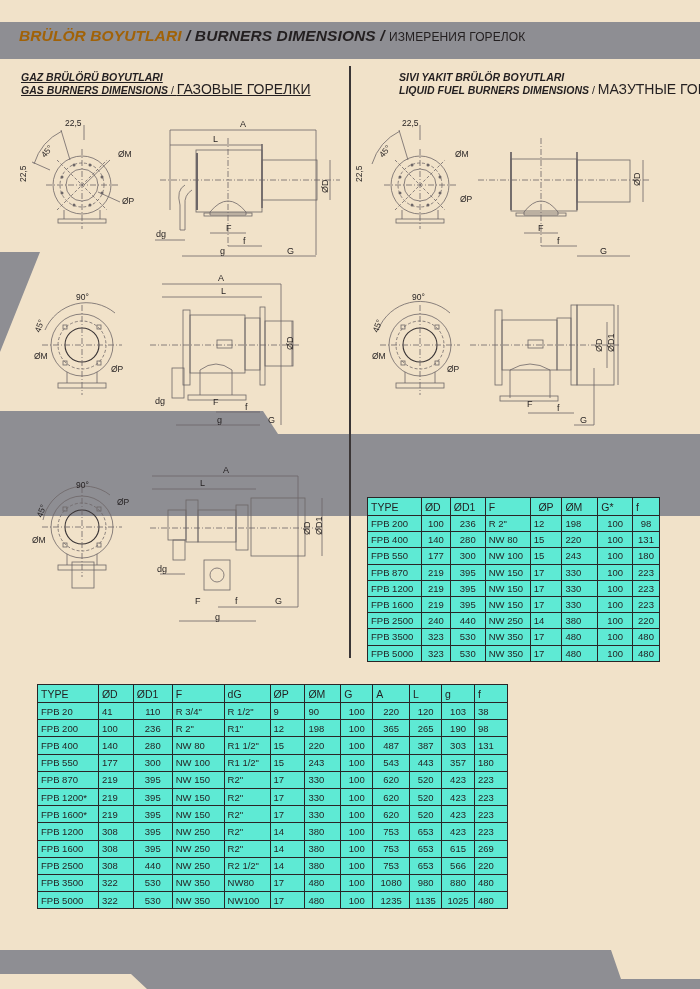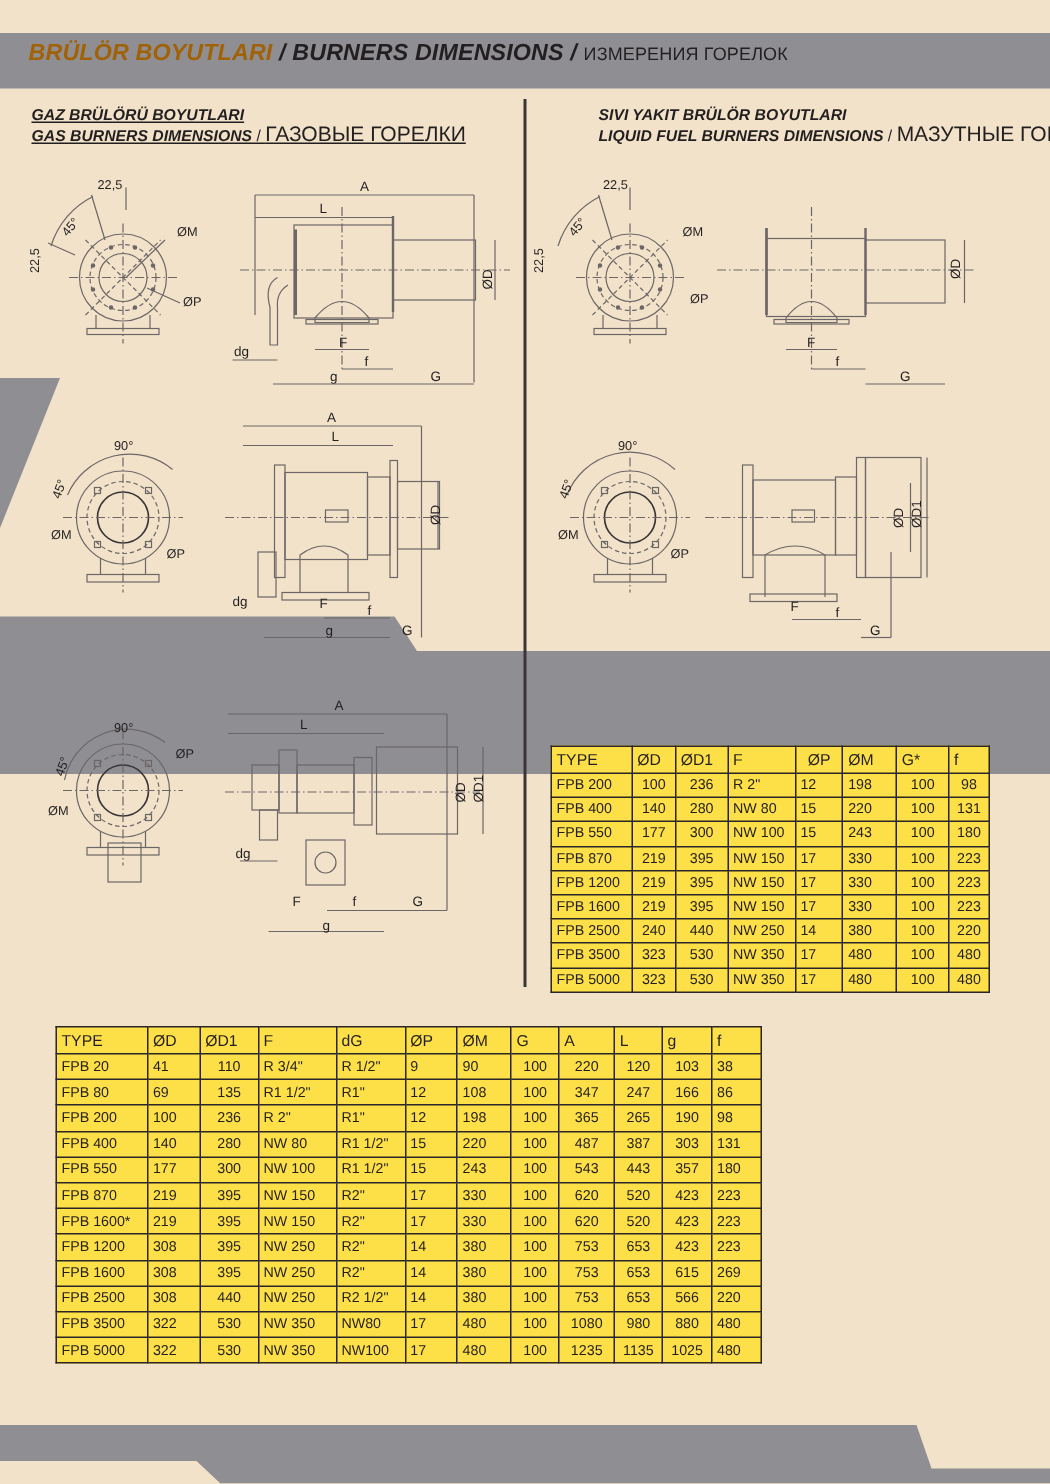--- a/index.html
+++ b/index.html
@@ -8,21 +8,21 @@
   .header-title { position: absolute; left: 19px; top: 27px; font-size: 15.5px; font-weight: bold; font-style: italic; letter-spacing: 0.1px; white-space: nowrap; }
   .header-title .w { color: #a16207; }
   .header-title .k { color: #231f20; }
   .header-title .r { color: #231f20; font-style: normal; font-weight: normal; font-size: 12px; }
   .sec-title { position: absolute; font-size: 10.5px; line-height: 12px; white-space: nowrap; }
   .sec-title b { font-style: italic; }
   .sec-title .ru { font-size: 14px; }
   .divider { position: absolute; left: 349px; top: 66px; width: 2px; height: 592px; background: #3a3536; }
   svg.bg { position: absolute; left: 0; top: 0; }
   .drawing { position: absolute; }
-  table.dim { position: absolute; border-collapse: collapse; font-size: 9.5px; background: #fde047; }
+  table.dim { position: absolute; border-collapse: collapse; font-size: 9.5px; background: #5eead4; }
   table.dim td, table.dim th { border: 1.3px solid #2a2526; padding: 0 3px; height: 17.2px; font-weight: normal; text-align: left; white-space: nowrap; color: #231f20; }
   table.dim th { height: 18px; font-size: 10.5px; }
   table.small td, table.small th { height: 16.2px; }
   table.small th { height: 18px; }
   .c { text-align: center !important; }
 </style>
 </head>
 <body>
 
 <svg class="bg" width="700" height="989">
@@ -449,34 +449,20 @@
         <td>R 1/2"</td>
         <td>9</td>
         <td>90</td>
         <td class="c">100</td>
         <td class="c">220</td>
         <td class="c">120</td>
         <td class="c">103</td>
         <td>38</td>
       </tr>
       <tr>
-        <td>FPB 80</td>
-        <td>69</td>
-        <td class="c">135</td>
-        <td>R1 1/2"</td>
-        <td>R1"</td>
-        <td>12</td>
-        <td>108</td>
-        <td class="c">100</td>
-        <td class="c">347</td>
-        <td class="c">247</td>
-        <td class="c">166</td>
-        <td>86</td>
-      </tr>
-      <tr>
         <td>FPB 200</td>
         <td>100</td>
         <td class="c">236</td>
         <td>R 2"</td>
         <td>R1"</td>
         <td>12</td>
         <td>198</td>
         <td class="c">100</td>
         <td class="c">365</td>
         <td class="c">265</td>
@@ -519,20 +505,34 @@
         <td>R2"</td>
         <td>17</td>
         <td>330</td>
         <td class="c">100</td>
         <td class="c">620</td>
         <td class="c">520</td>
         <td class="c">423</td>
         <td>223</td>
       </tr>
       <tr>
+        <td>FPB 1200*</td>
+        <td>219</td>
+        <td class="c">395</td>
+        <td>NW 150</td>
+        <td>R2"</td>
+        <td>17</td>
+        <td>330</td>
+        <td class="c">100</td>
+        <td class="c">620</td>
+        <td class="c">520</td>
+        <td class="c">423</td>
+        <td>223</td>
+      </tr>
+      <tr>
         <td>FPB 1600*</td>
         <td>219</td>
         <td class="c">395</td>
         <td>NW 150</td>
         <td>R2"</td>
         <td>17</td>
         <td>330</td>
         <td class="c">100</td>
         <td class="c">620</td>
         <td class="c">520</td>

